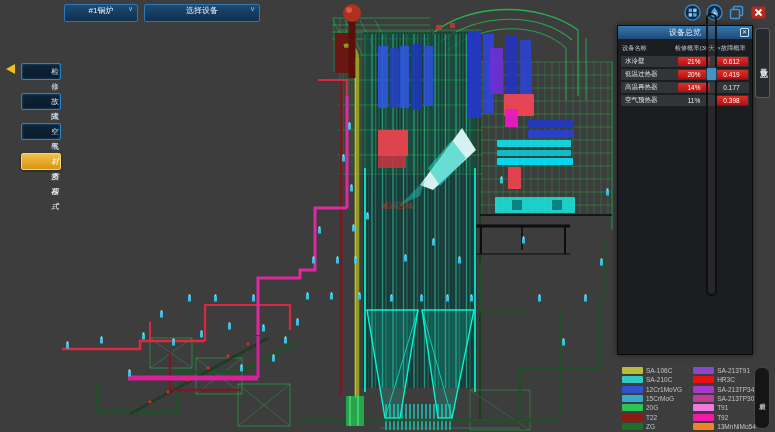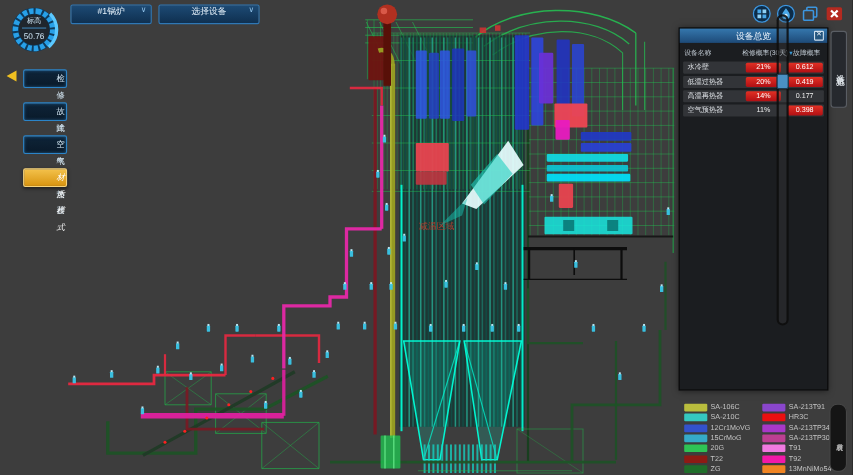--- a/index.html
+++ b/index.html
@@ -13,21 +13,21 @@
   .gauge .glabel{top:12px;font-size:6.5px;}
   .gauge .gline{position:absolute;left:13px;top:22px;width:22px;height:1px;background:#3d7fb0;}
   .gauge .gvalue{top:25px;font-size:7.5px;}
 
   
   .dd{position:absolute;top:4px;height:18px;display:flex;align-items:flex-start;justify-content:center;
       background:linear-gradient(180deg,#1d4a74,#0f3050);border:1px solid #2e77b5;border-radius:2px;
       color:#e6f1fa;font-size:8px;cursor:pointer;}
   .dd .chev{position:absolute;right:4px;color:#8fc1e8;font-size:7px;}
   .dd1{left:64px;width:74px;}
-  .dd2{left:144px;width:92px;}
+  .dd2{left:144px;width:116px;}
 
   
   .collapse{position:absolute;left:6px;top:64px;width:0;height:0;
       border-top:5px solid transparent;border-bottom:5px solid transparent;border-right:9px solid #f0c020;}
 
   
   .modes{position:absolute;left:21px;top:63px;display:flex;flex-direction:column;gap:13px;}
   .mbtn{width:40px;height:17px;font-size:7.5px;color:#d5e8f5;text-align:center;line-height:15px;
       background:linear-gradient(180deg,#0e2438,#0a1a2a);border:1px solid #2b84c8;border-radius:2px;
       box-shadow:inset 0 0 3px rgba(43,132,200,.55);cursor:pointer;padding-left:28px;}
@@ -408,31 +408,20 @@
       <rect x="606.6" y="188.5" width="1.8" height="1.8" fill="#bfeefb" opacity="0.95" rx="0"></rect>
       <circle cx="150" cy="402" r="1.4" fill="#ff2020"></circle>
       <circle cx="168" cy="392" r="1.4" fill="#ff2020"></circle>
       <circle cx="188" cy="380" r="1.4" fill="#ff2020"></circle>
       <circle cx="208" cy="368" r="1.4" fill="#ff2020"></circle>
       <circle cx="228" cy="356" r="1.4" fill="#ff2020"></circle>
       <circle cx="248" cy="344" r="1.4" fill="#ff2020"></circle>
       <text x="381" y="208" fill="#c23a2a" font-size="8" opacity="0.9">减温区域</text>
     </svg>
 
-  <div class="gauge">
-    <svg width="48" height="48" viewBox="0 0 48 48">
-      <circle cx="24" cy="24" r="17" fill="rgba(8,20,32,.55)"></circle>
-      <circle cx="24" cy="24" r="17" fill="none" stroke="#0e3a5c" stroke-width="6"></circle>
-      <circle cx="24" cy="24" r="17" fill="none" stroke="#28a0e8" stroke-width="5" stroke-dasharray="4 1.8" transform="rotate(-80 24 24)"></circle>
-      <circle cx="24" cy="24" r="20.5" fill="none" stroke="#5ac8ff" stroke-width="3" stroke-dasharray="34 999" transform="rotate(-45 24 24)"></circle>
-    </svg>
-    <div class="gtxt glabel">标高</div>
-    <div class="gline"></div>
-    <div class="gtxt gvalue">50.76</div>
-  </div>
 
   <div class="dd dd1">
     <span>#1锅炉</span>
     <span class="chev">∨</span>
   </div>
   <div class="dd dd2">
     <span>选择设备</span>
     <span class="chev">∨</span>
   </div>
 

